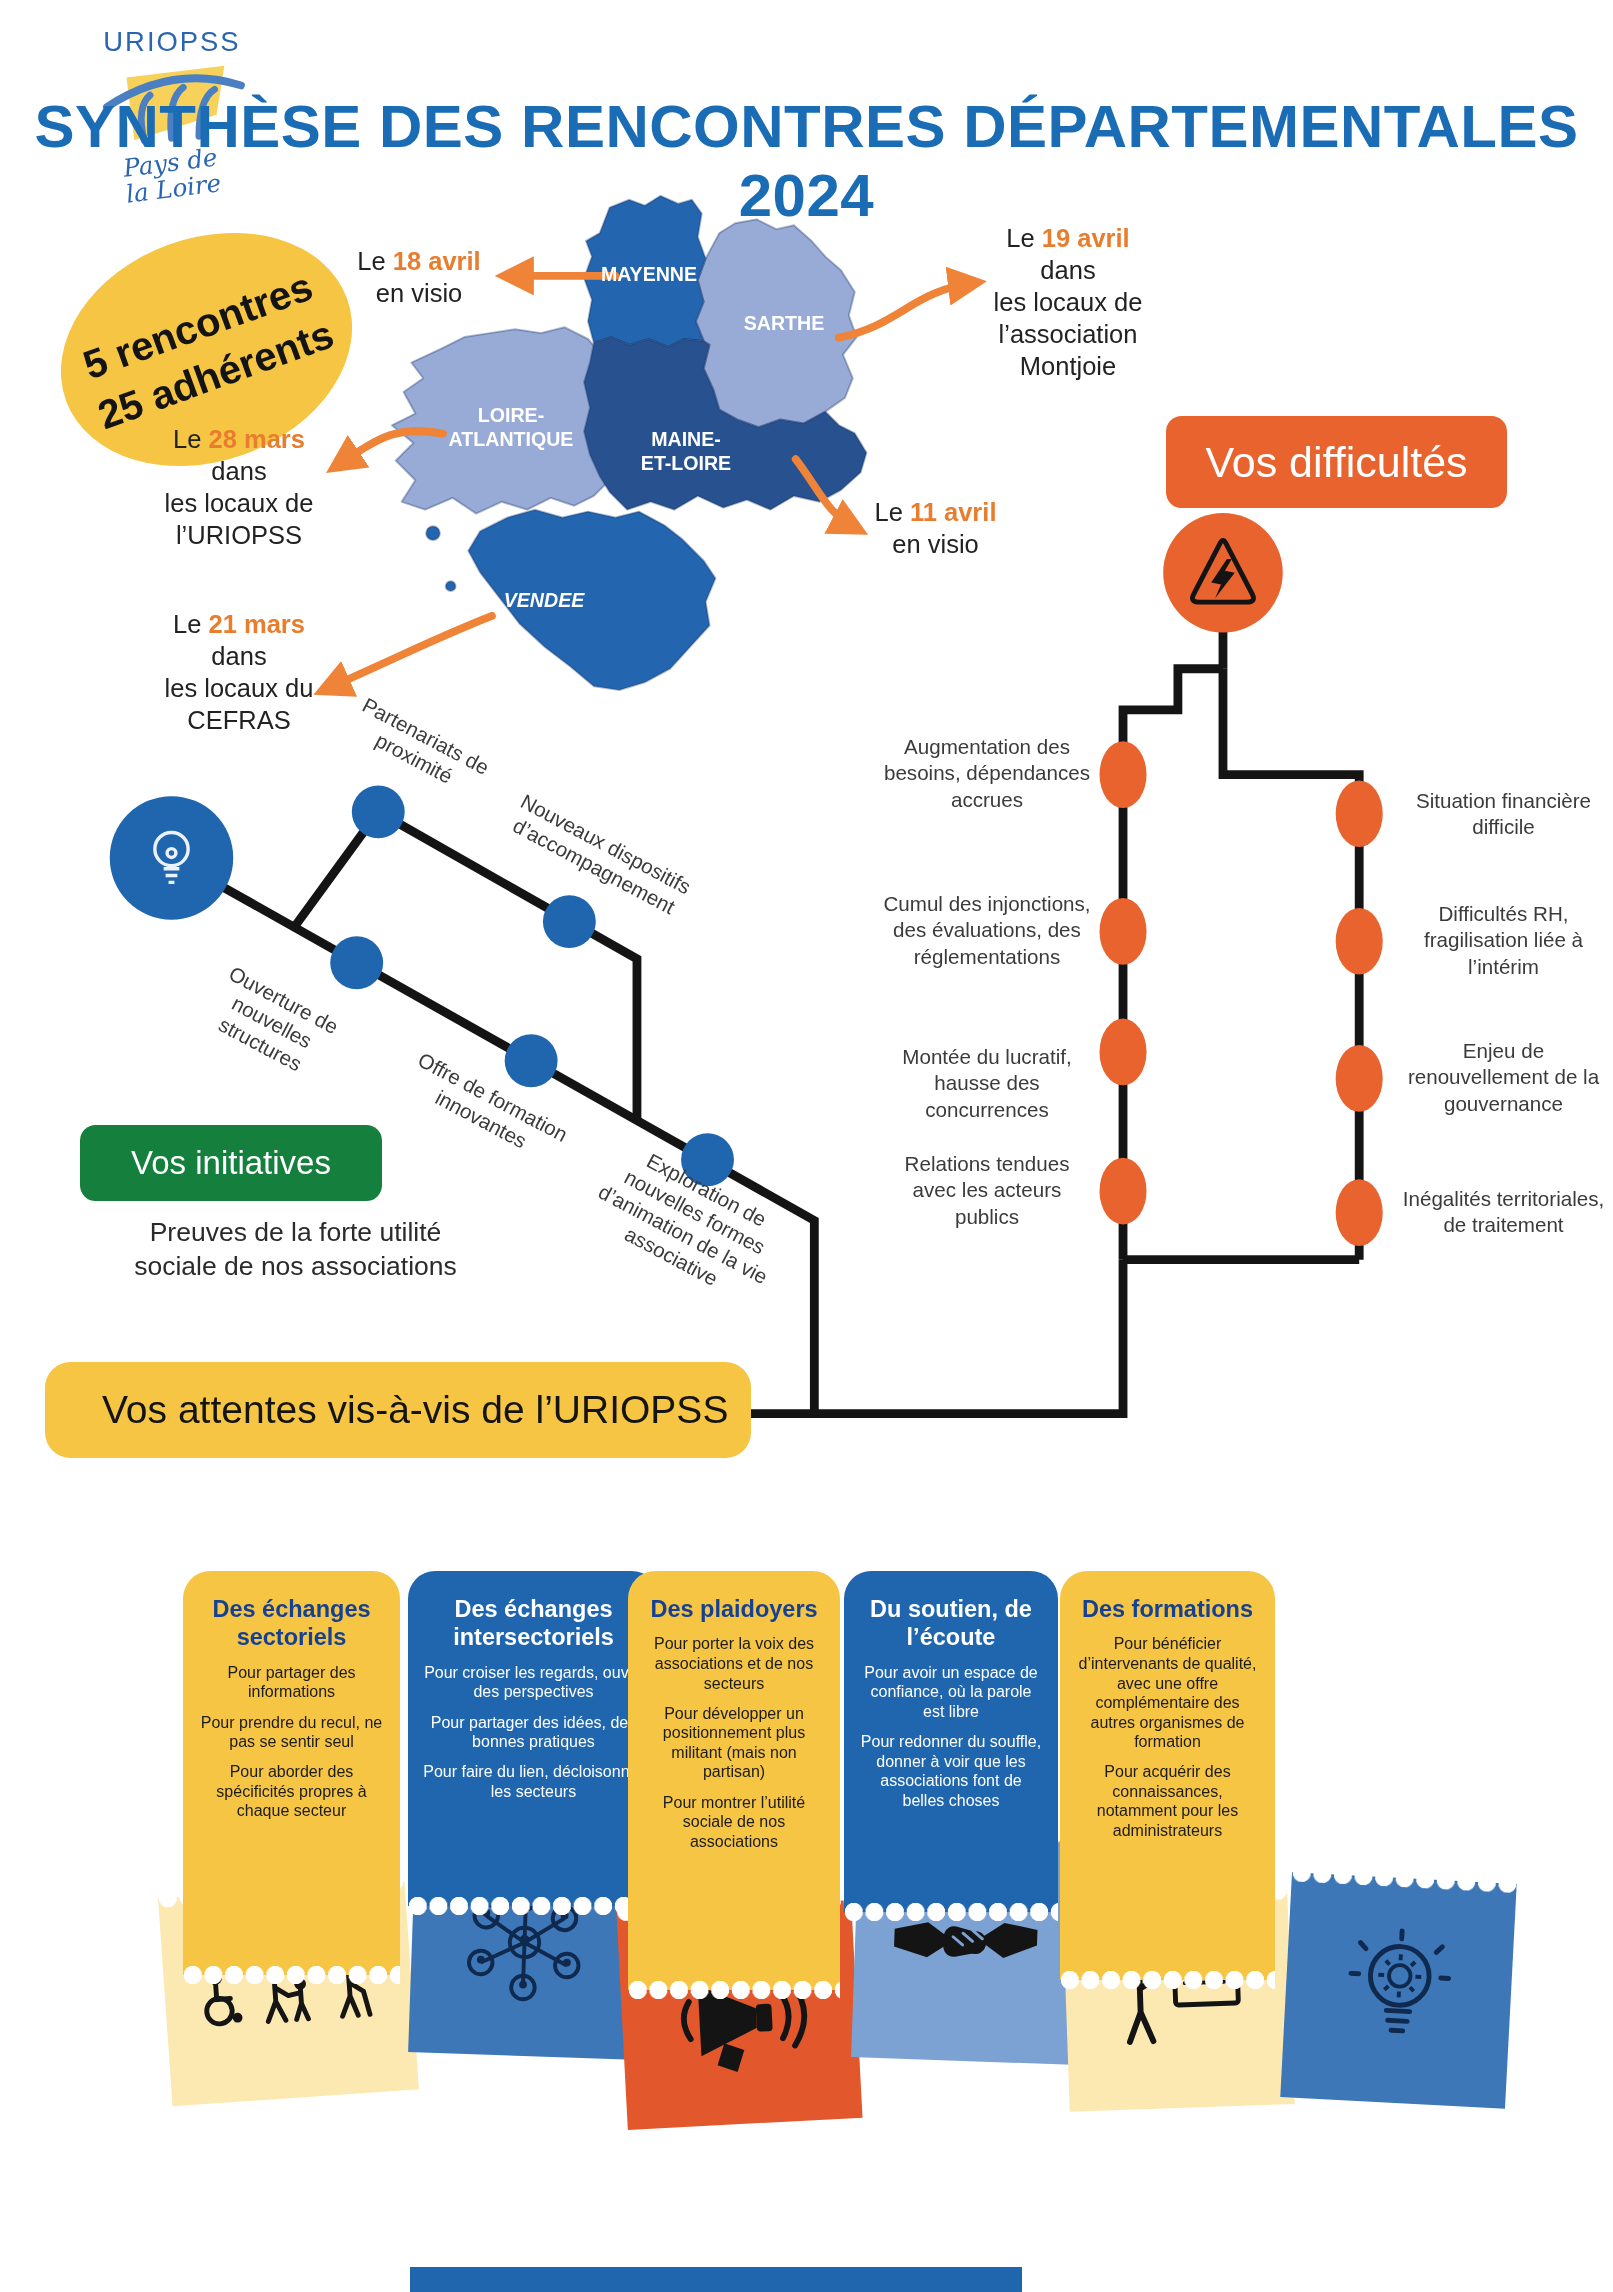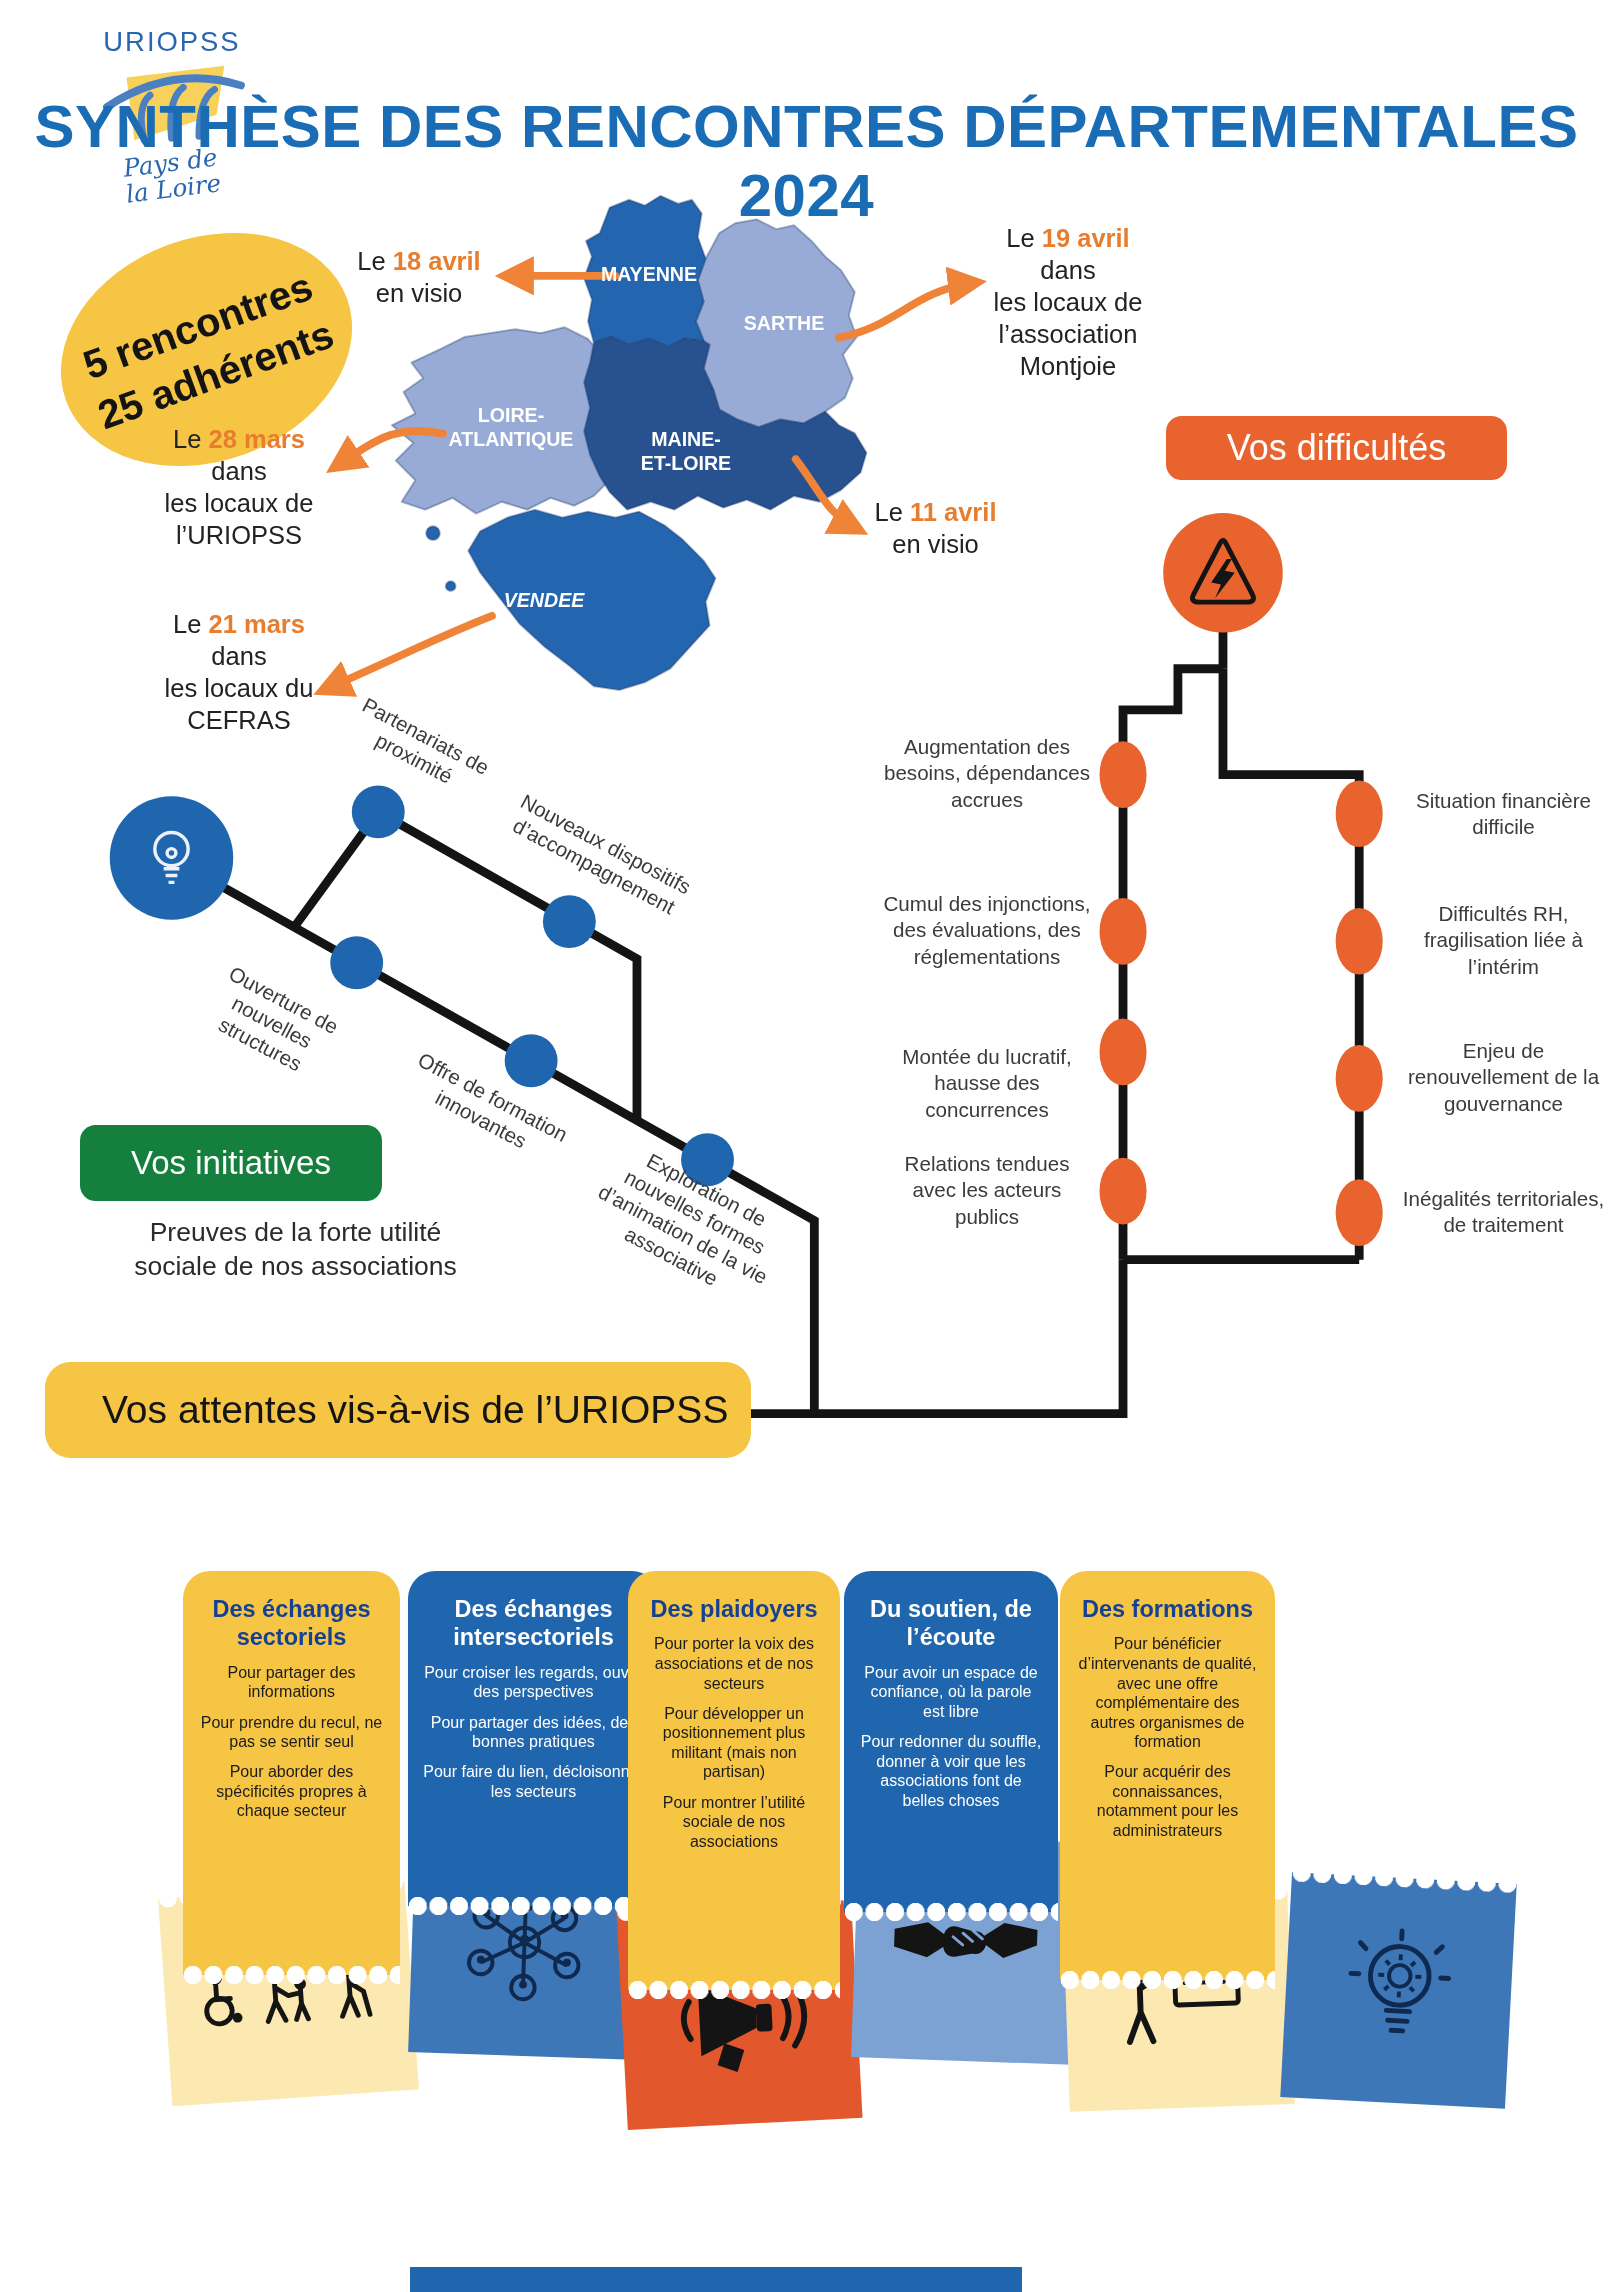--- a/index.html
+++ b/index.html
@@ -23,21 +23,21 @@
 
   
   .map-label{position:absolute;transform:translate(-50%,-50%);color:#fff;font-weight:bold;
              font-size:19.6px;text-align:center;line-height:1.25;z-index:3;white-space:nowrap;}
   .ann{position:absolute;text-align:center;font-size:25.5px;line-height:32px;color:#222;z-index:3;}
   .hl{color:#e87d2d;font-weight:bold;}
 
   
   .pill{position:absolute;display:flex;align-items:center;justify-content:center;color:#fff;
         border-radius:15.7px;z-index:4;}
-  .pill-diff{left:1166px;top:416px;width:341px;height:64px;background:#e8632d;font-size:36px;}
+  .pill-diff{left:1166px;top:416px;width:341px;height:92px;background:#e8632d;font-size:43px;}
   .pill-init{left:80px;top:1125px;width:302px;height:76px;background:#15803d;font-size:33px;}
   .bar-attentes{left:45px;top:1362px;width:706px;height:96px;background:#f6c544;border-radius:25.5px;
         display:flex;align-items:center;z-index:4;color:#141414;font-size:39px;padding-left:57px;
         box-sizing:border-box;position:absolute;}
 
   .init-subtitle{left:125px;top:1215px;width:341px;text-align:center;font-size:26.5px;
                  line-height:1.3;color:#2b2b2b;z-index:3;}
 
   
   .diff-label{position:absolute;transform:translateY(-50%);font-size:20.6px;line-height:1.28;

